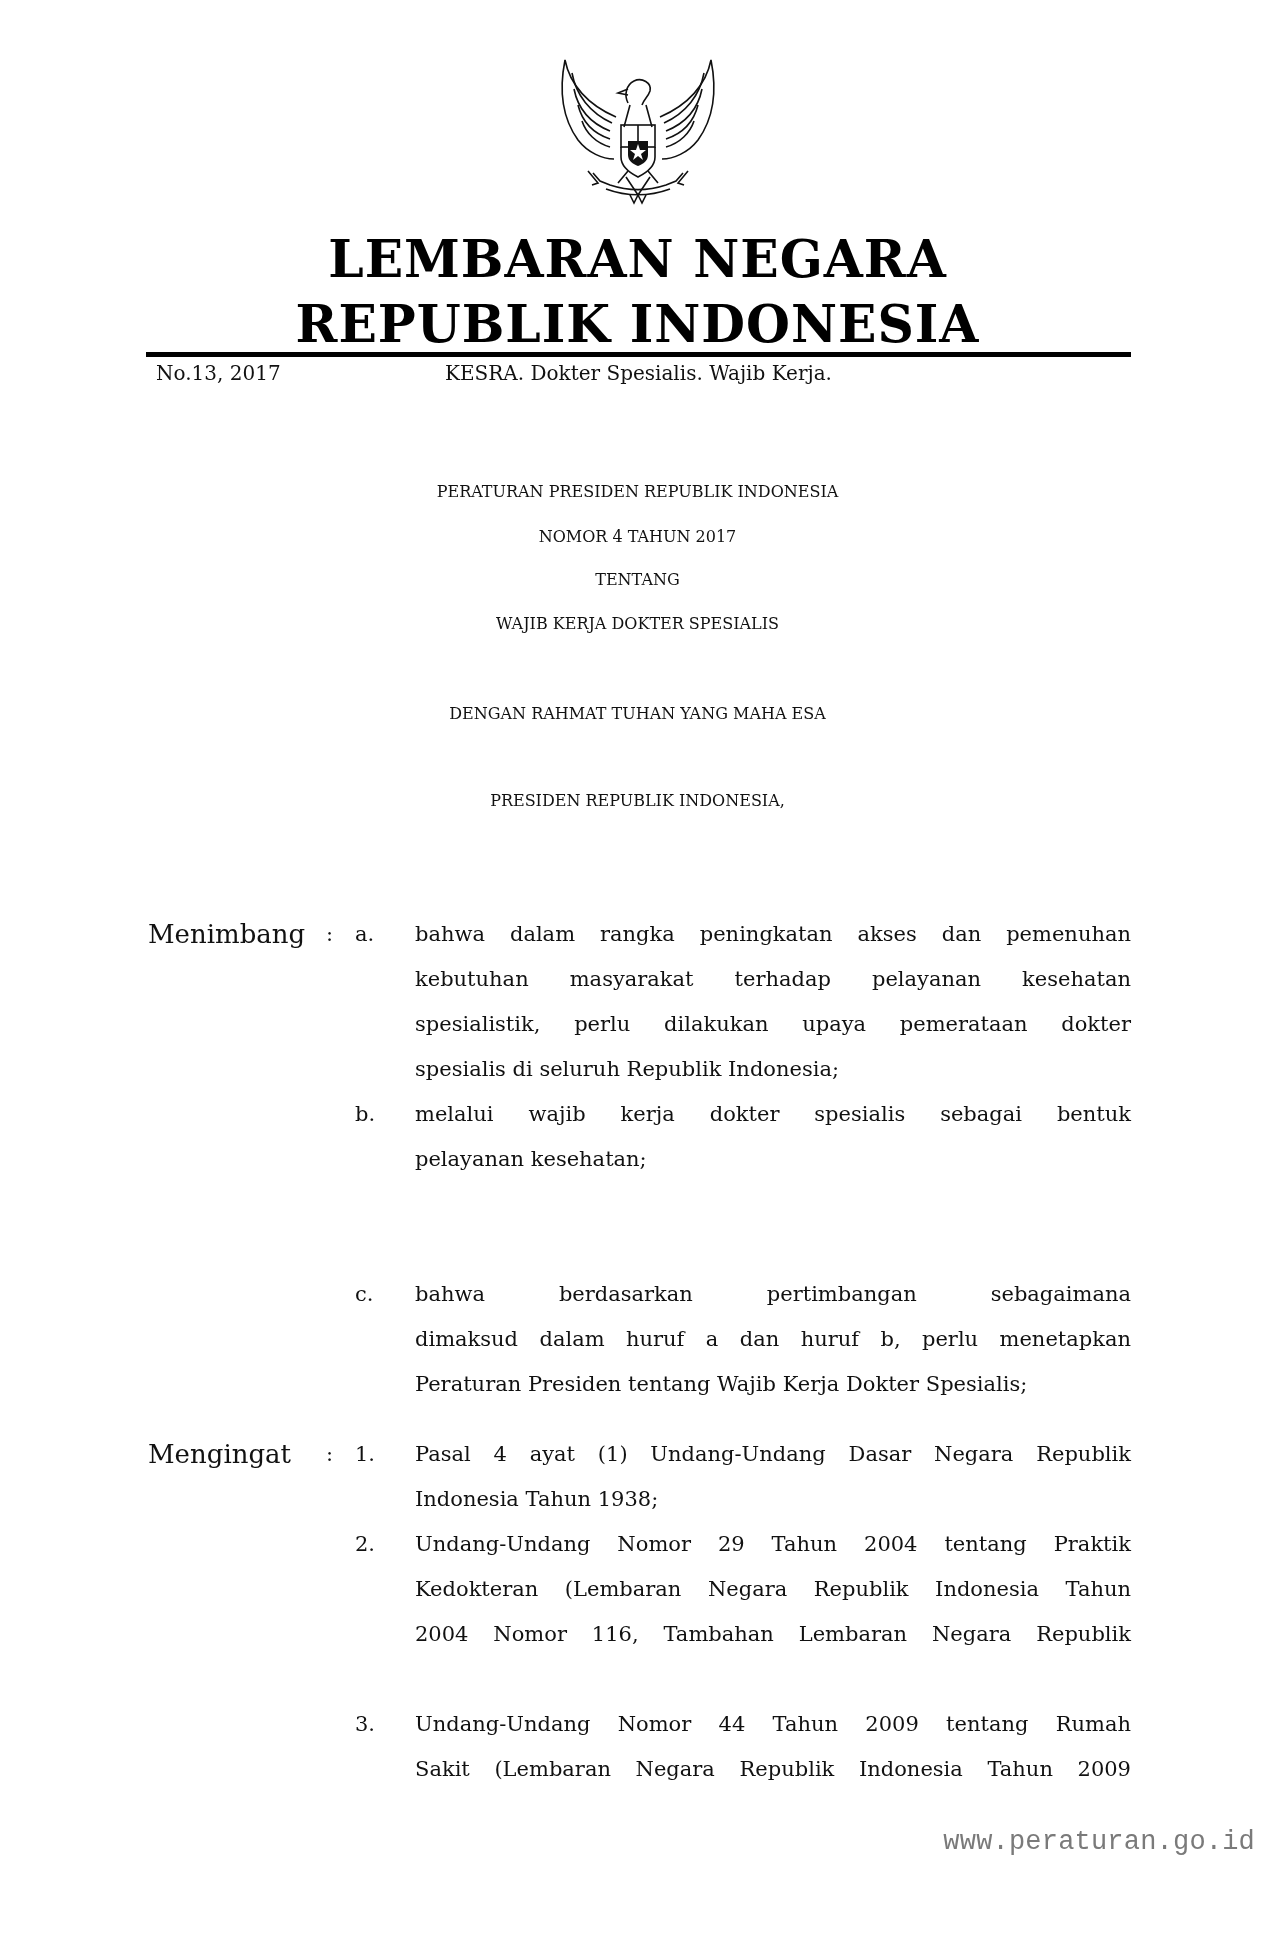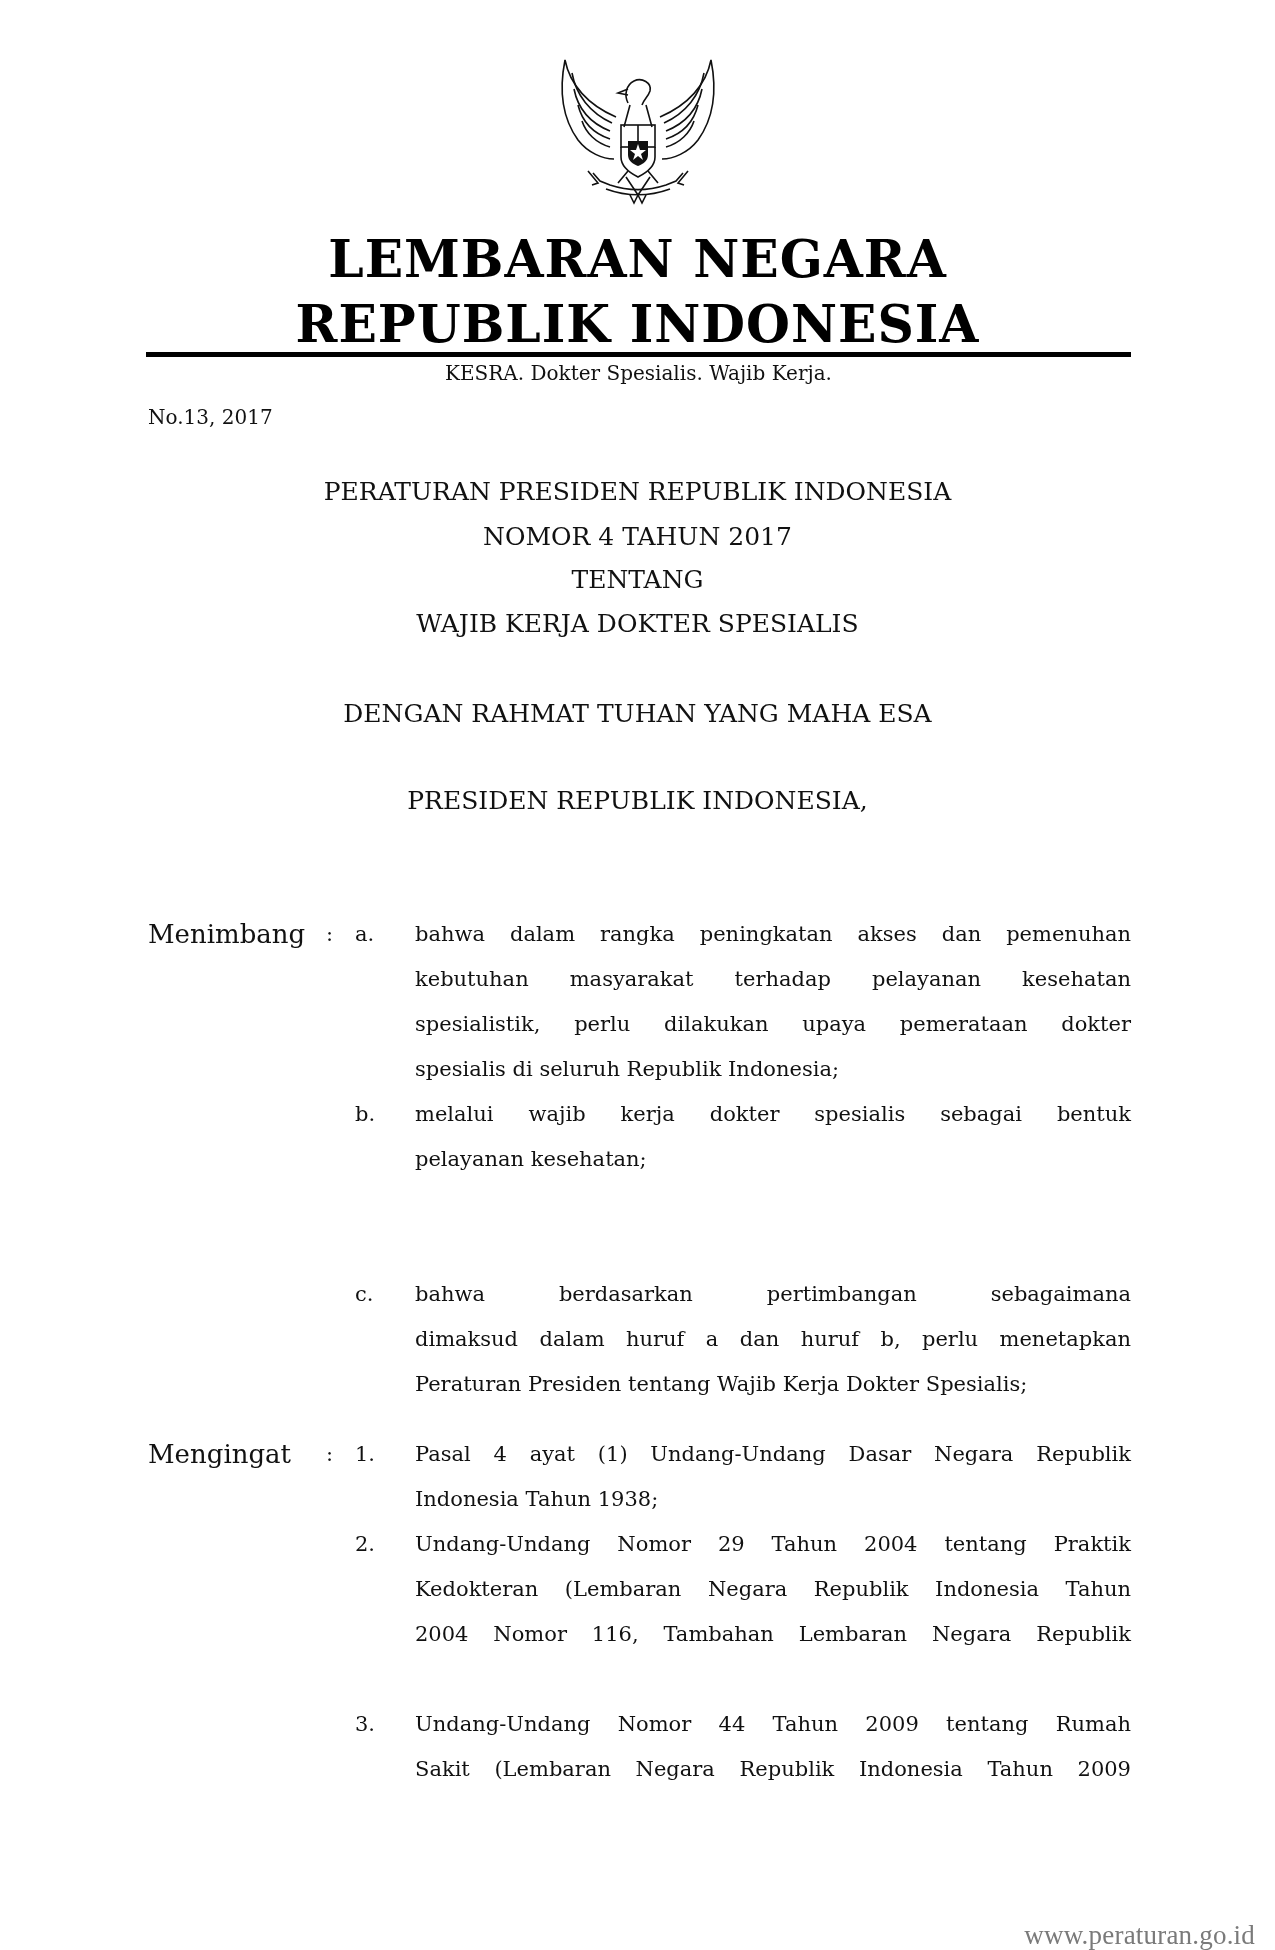--- a/index.html
+++ b/index.html
@@ -45,28 +45,28 @@
       height: 5px;
       background: #000;
     }
     .subline {
       position: absolute;
       top: 360px;
       font-size: 20px;
       line-height: 26px;
       color: #111;
     }
-    .sub-no { left: 148px; margin-top: 44px; }
+    .sub-no { left: 156px; }
     .sub-topic { left: 445px; }
     .title-line {
       position: absolute;
       left: 0;
       width: 1275px;
       text-align: center;
-      font-size: 25px;
+      font-size: 16px;
       line-height: 28px;
       color: #111;
     }
     .t1 { top: 478px; }
     .t2 { top: 523px; }
     .t3 { top: 566px; }
     .t4 { top: 610px; }
     .t5 { top: 700px; }
     .t6 { top: 787px; }
 
@@ -113,22 +113,22 @@
       text-align-last: justify;
       white-space: nowrap;
       overflow: visible;
     }
     .item-text .ln.last {
       text-align-last: left;
     }
     .watermark {
       position: absolute;
       right: 20px;
-      top: 1920px;
-      font-family: Liberation Serif, serif;
+      top: 1827px;
+      font-family: Liberation Mono, monospace;
       font-size: 27px;
       color: #7a7a7a;
       letter-spacing: 0.2px;
     }
   </style>
 </head>
 <body>
 
 <div class="emblem">
   <svg width="180" height="160" viewBox="0 0 180 160" xmlns="http://www.w3.org/2000/svg">

